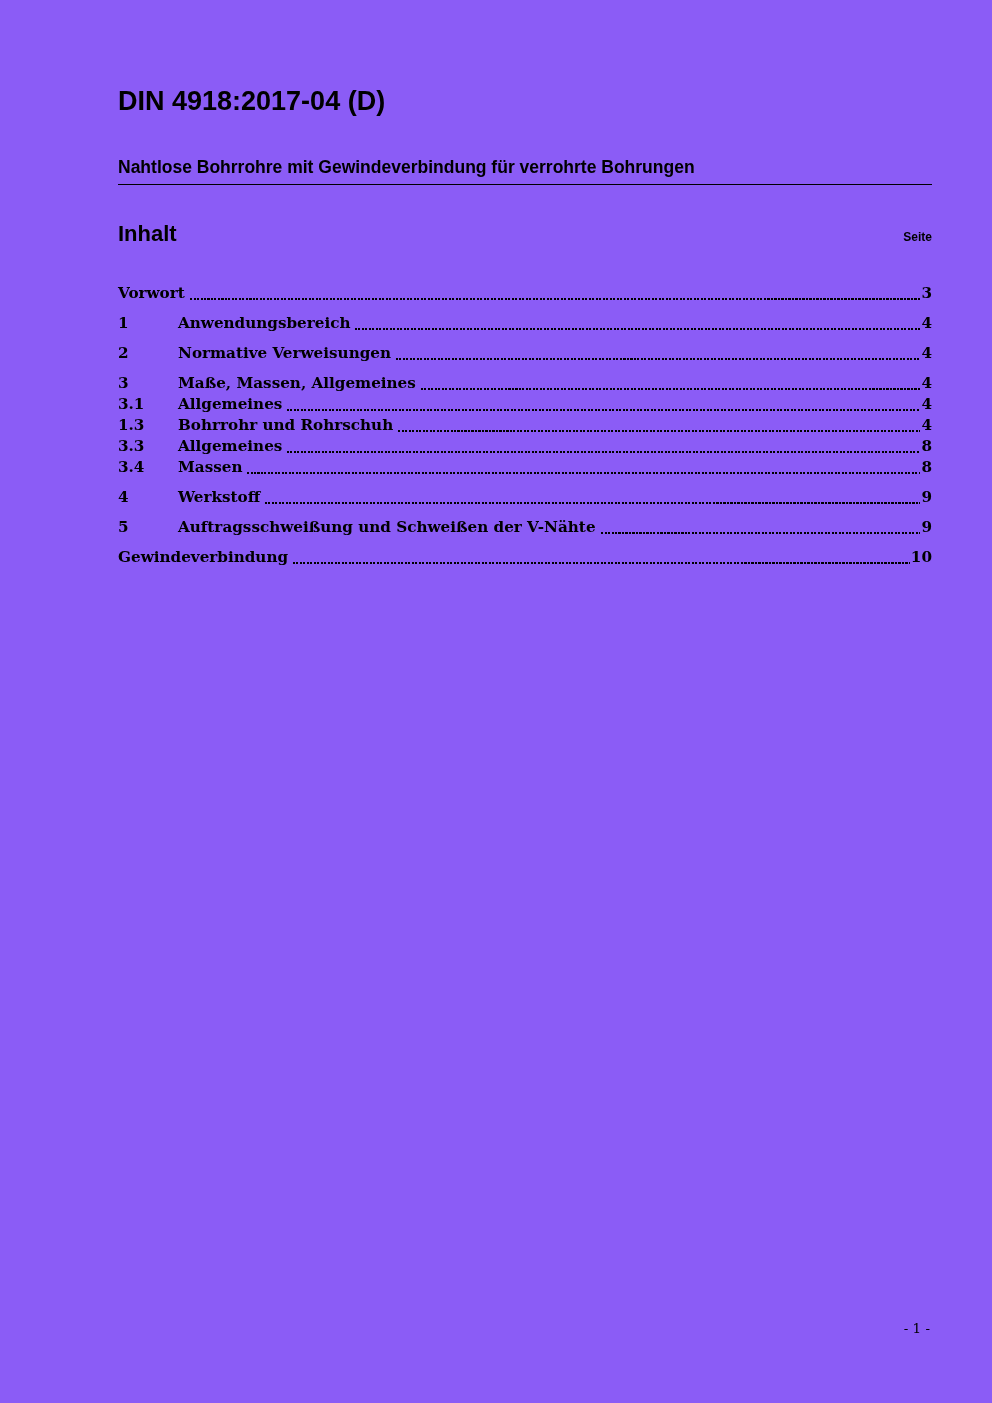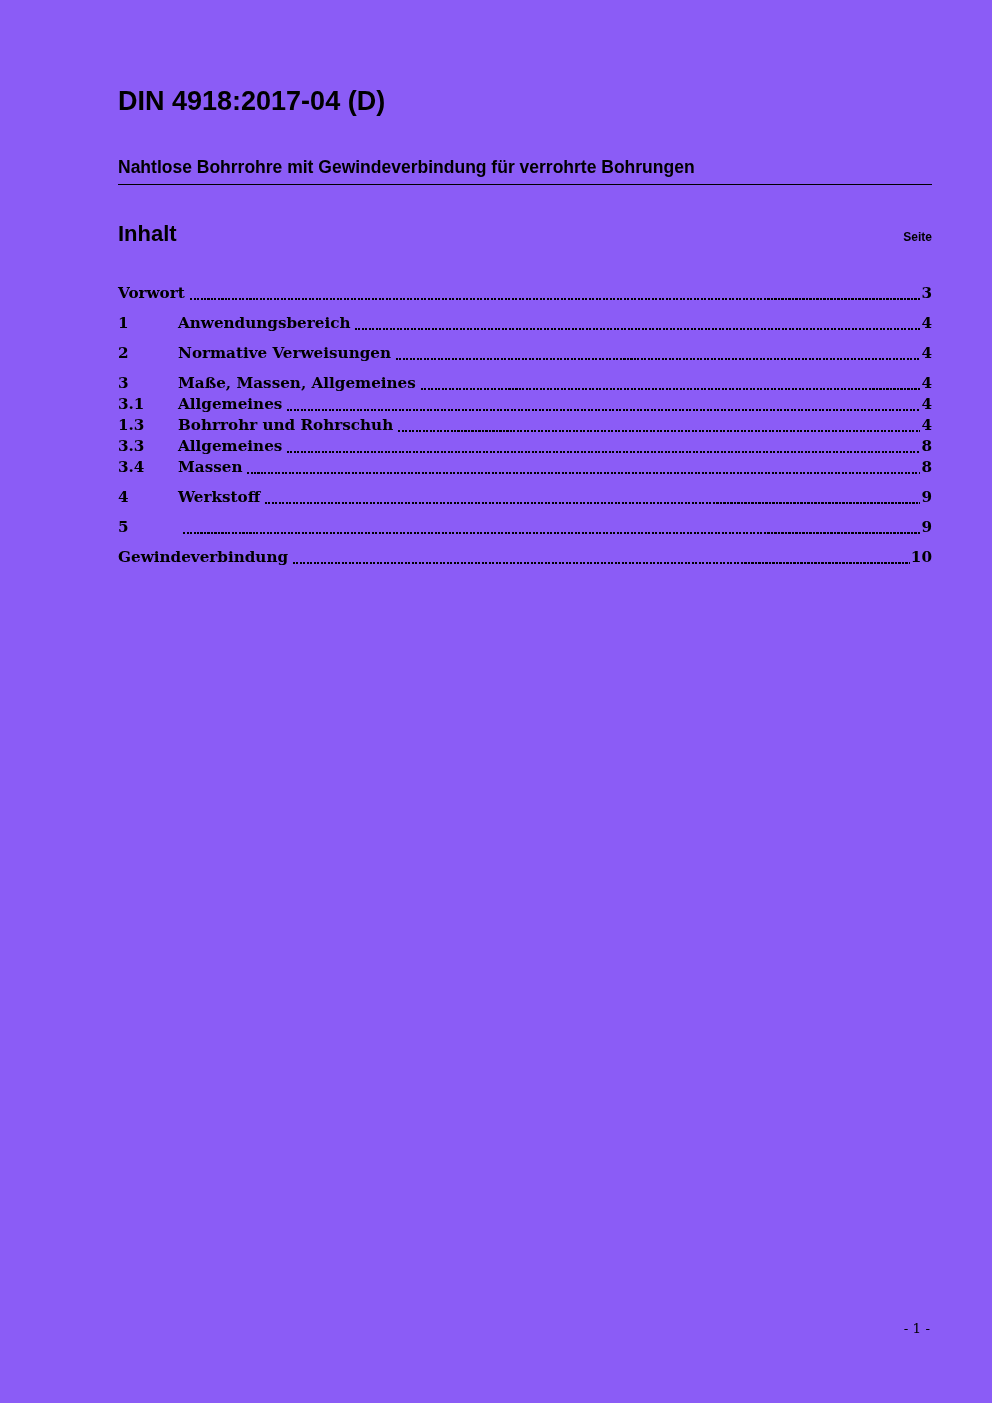--- a/index.html
+++ b/index.html
@@ -144,20 +144,21 @@
     <span class="toc-page">8</span>
   </div>
         <div class="toc-row spaced">
     <span class="toc-num">4</span>
     <span class="toc-label">Werkstoff</span>
     <span class="toc-leader"></span>
     <span class="toc-page">9</span>
   </div>
         <div class="toc-row spaced">
     <span class="toc-num">5</span>
+    <span class="toc-label">Auftragsschweißung und Schweißen der V-Nähte</span>
     <span class="toc-leader"></span>
     <span class="toc-page">9</span>
   </div>
         <div class="toc-row spaced">
 
     <span class="toc-label">Gewindeverbindung</span>
     <span class="toc-leader"></span>
     <span class="toc-page">10</span>
   </div>
       </div>

